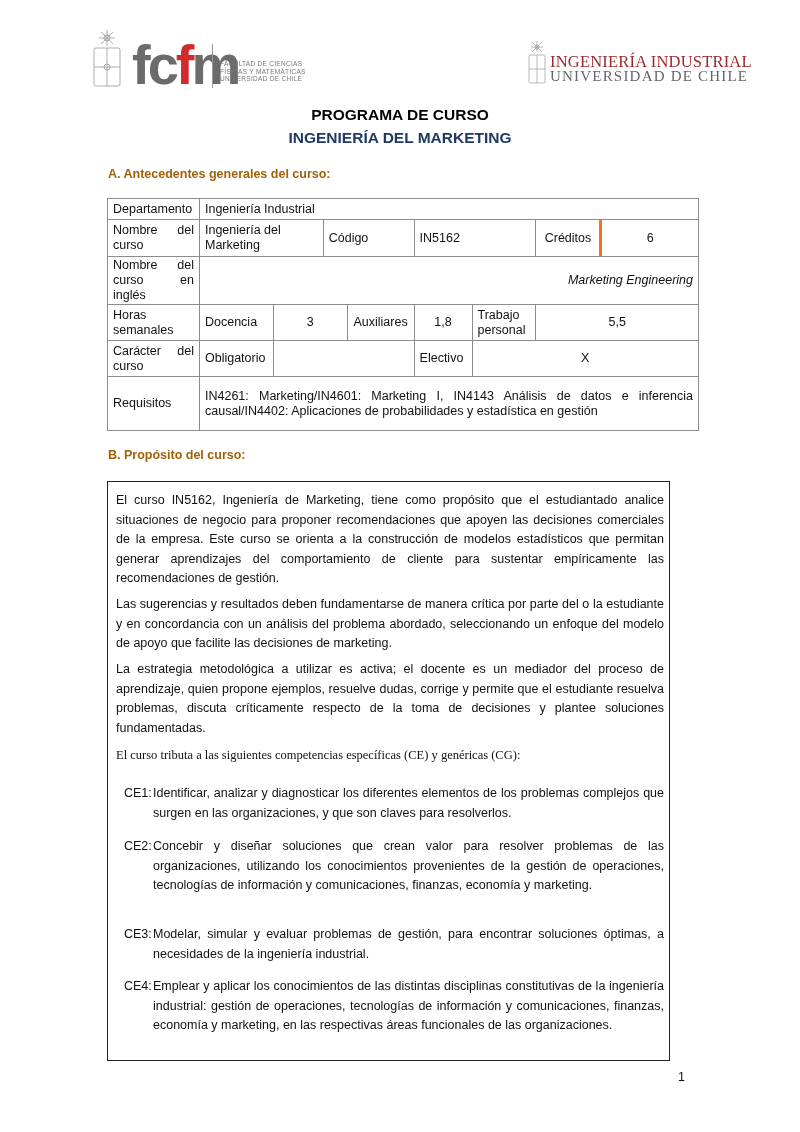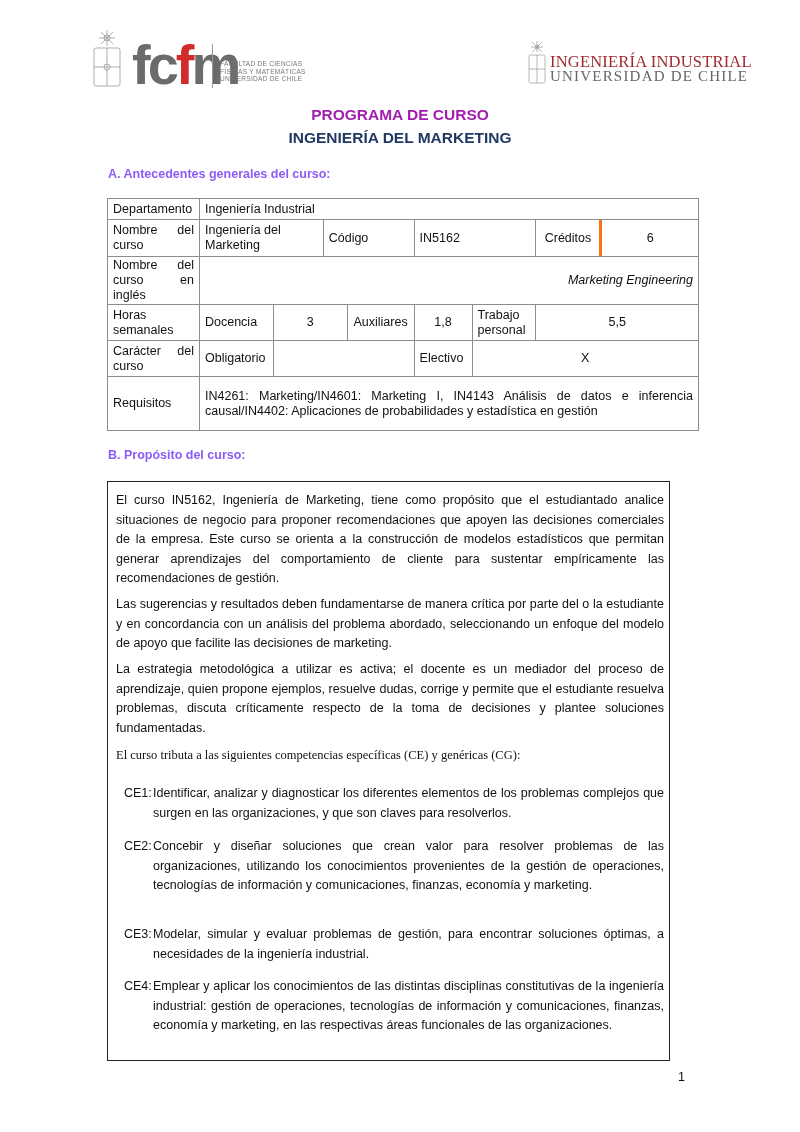--- a/index.html
+++ b/index.html
@@ -18,24 +18,24 @@
                color: #777; letter-spacing: 0.3px; }
 
   .logo-right { left: 528px; top: 40px; width: 190px; height: 45px; }
   .shield-r { position: absolute; left: 0; top: 0; width: 18px; height: 44px; }
   .ii-title { position: absolute; left: 22px; top: 12px; font-family: "Liberation Serif", serif;
               font-size: 16.5px; color: #9e2a2f; white-space: nowrap; letter-spacing: 0.2px; }
   .ii-sub { position: absolute; left: 22px; top: 28px; font-family: "Liberation Serif", serif;
             font-size: 15px; color: #666; white-space: nowrap; letter-spacing: 1.2px; }
 
   .title { left: 0; width: 800px; text-align: center; font-weight: bold; }
-  .t1 { top: 106px; font-size: 15.5px; color: #a21caf; }
+  .t1 { top: 106px; font-size: 15.5px; color: #000000; }
   .t2 { top: 129px; font-size: 15.5px; color: #1f3864; }
 
-  .sec { left: 108px; font-size: 12.5px; font-weight: bold; color: #8b5cf6; }
+  .sec { left: 108px; font-size: 12.5px; font-weight: bold; color: #a16207; }
 
   
   .info-table { position: absolute; left: 107px; top: 198px; width: 592px;
                 border-collapse: collapse; font-size: 12.5px; color: #111; }
   .info-table td { border: 1px solid #8c8c8c; padding: 1px 5px; vertical-align: middle; line-height: 15px; }
   .just { text-align: justify; text-align-last: justify; }
   .center { text-align: center; }
   .ital { font-style: italic; text-align: right; }
 
   

